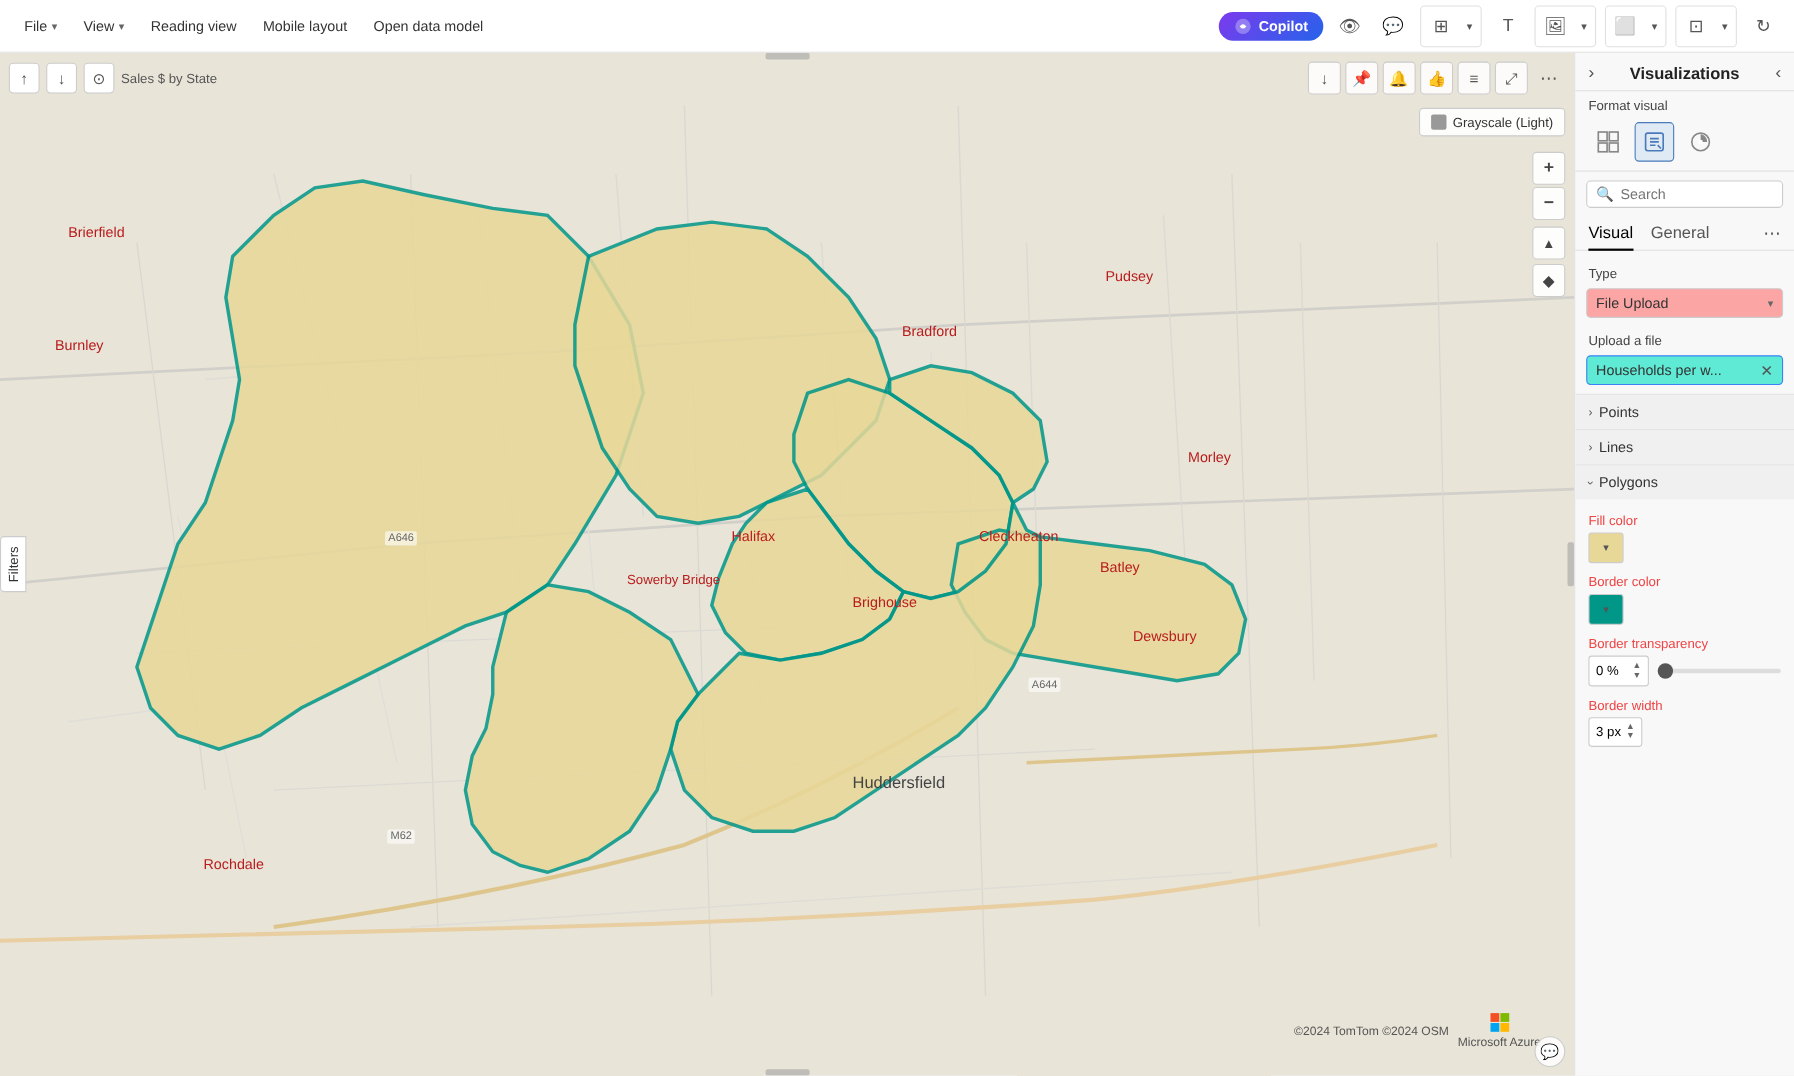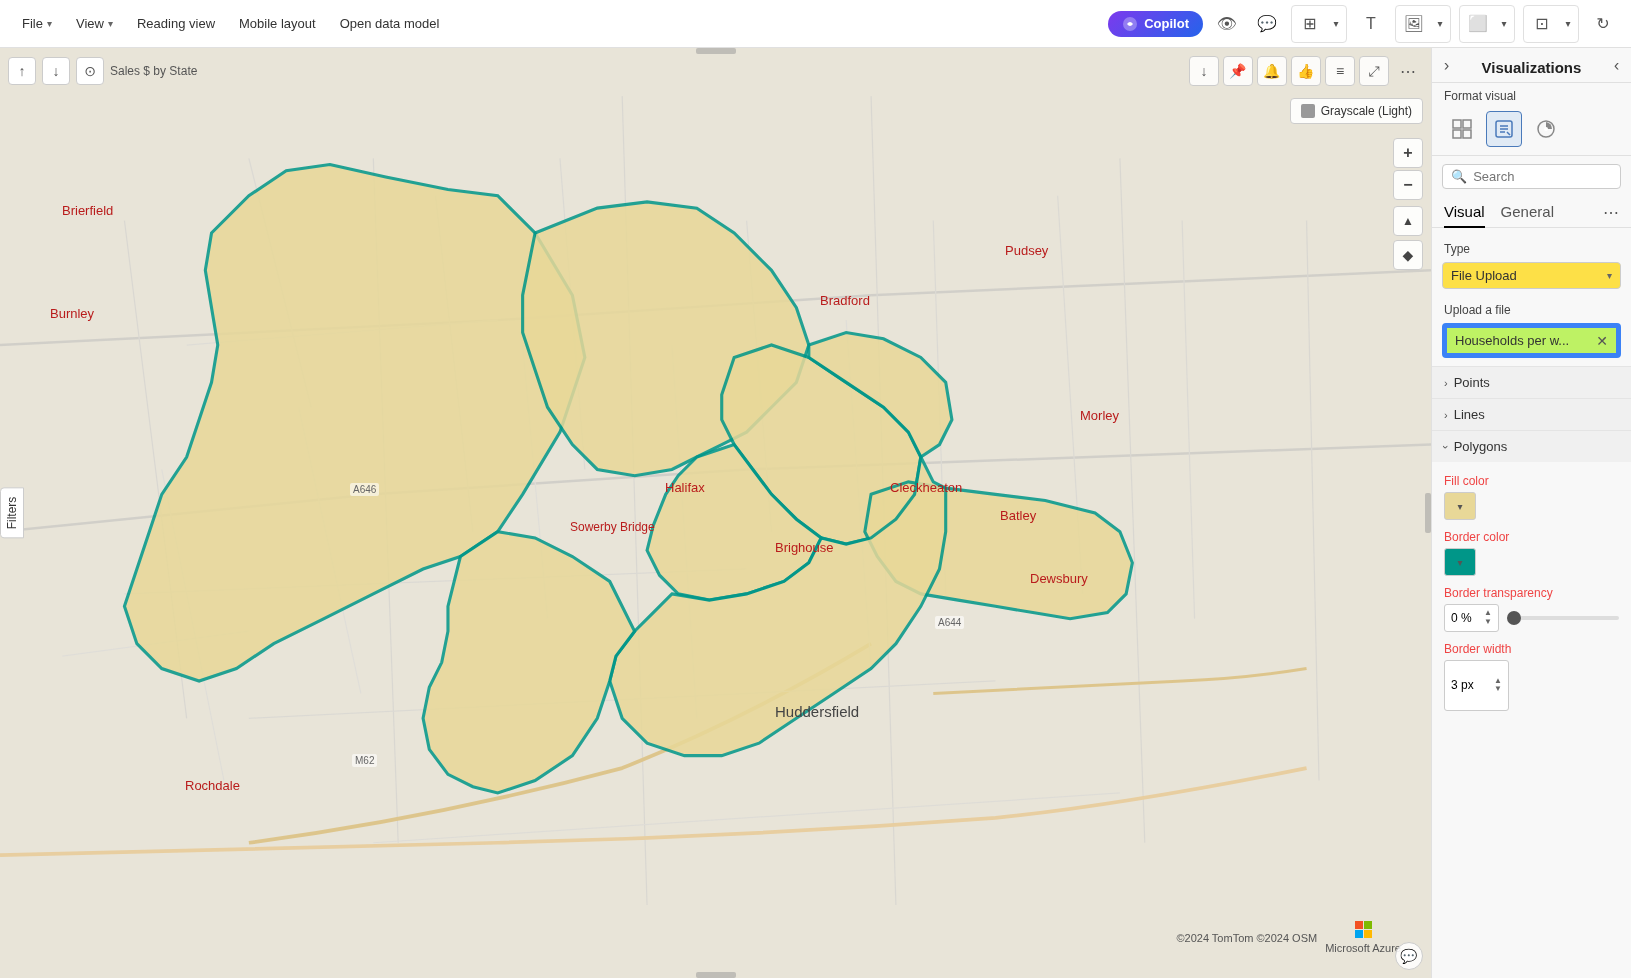--- a/index.html
+++ b/index.html
@@ -263,31 +263,31 @@
     .viz-content {
       flex: 1; overflow-y: auto; padding: 8px 0;
     }
     .viz-section-label {
       font-size: 12px; color: #444; padding: 6px 12px 4px;
       font-weight: 400;
     }
     .viz-dropdown {
       margin: 2px 10px 8px;
       border: 1px solid #ccc; border-radius: 4px;
-      background: #fde047; padding: 5px 8px;
+      background: #fca5a5; padding: 5px 8px;
       display: flex; align-items: center; justify-content: space-between;
       cursor: pointer; font-size: 13px; color: #333;
     }
     .viz-dropdown-arrow { font-size: 10px; color: #666; }
 
     
     .viz-upload-row {
       margin: 2px 10px 8px;
-      border: 5px solid #3b82f6; border-radius: 4px;
-      background: #bef264; padding: 5px 8px;
+      border: 1px solid #3b82f6; border-radius: 4px;
+      background: #5eead4; padding: 5px 8px;
       display: flex; align-items: center; justify-content: space-between;
       font-size: 13px; color: #333;
     }
     .viz-upload-x {
       font-size: 14px; color: #555; cursor: pointer; line-height: 1;
     }
 
     
     .viz-section-row {
       display: flex; align-items: center; gap: 6px;
@@ -329,22 +329,22 @@
     .viz-trans-thumb {
       width: 14px; height: 14px; background: #555; border-radius: 50%;
       position: absolute; top: -5px; left: 0; cursor: pointer;
     }
 
     
     .viz-bwidth-row {
       padding: 2px 12px 6px;
     }
     .viz-bwidth-input {
-      width: 65px; border: 1px solid #ccc; border-radius: 3px;
-      padding: 16px 6px; font-size: 12px; background: #fff;
+      width: 49px; border: 1px solid #ccc; border-radius: 3px;
+      padding: 4px 6px; font-size: 12px; background: #fff;
       display: flex; align-items: center; justify-content: space-between;
     }
     .viz-spin-arrows {
       display: flex; flex-direction: column; cursor: pointer;
     }
     .viz-spin-up, .viz-spin-down { font-size: 8px; line-height: 1.1; color: #666; }
 
     
     .viz-content::-webkit-scrollbar { width: 6px; }
     .viz-content::-webkit-scrollbar-track { background: #f0f0f0; }

